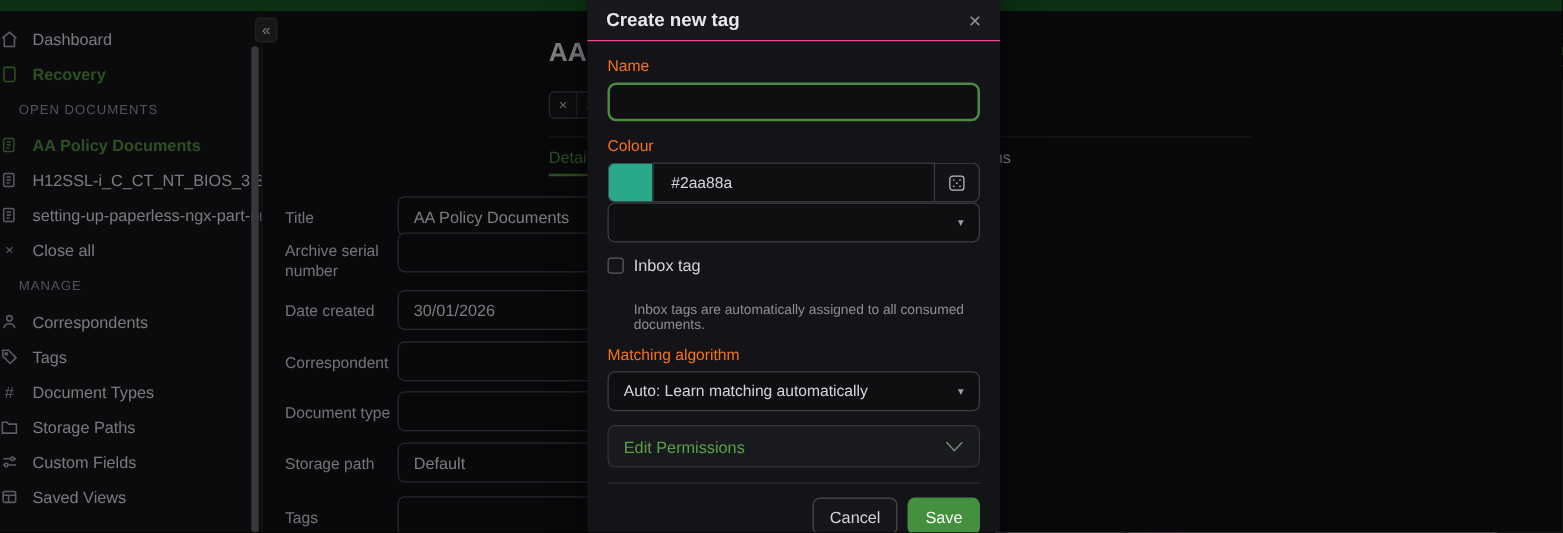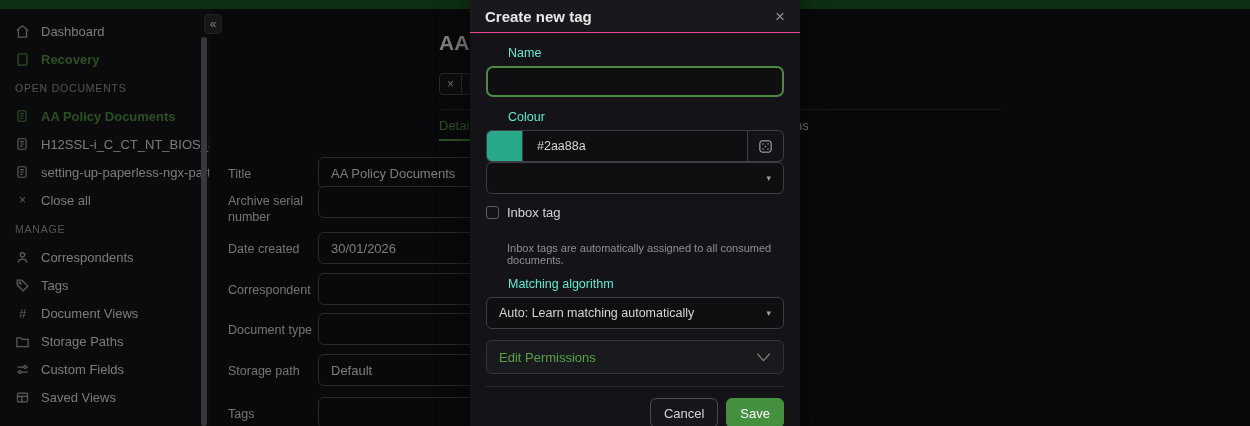--- a/index.html
+++ b/index.html
@@ -14,21 +14,21 @@
   
   .navbar { position:absolute; left:0; top:0; right:0; height:9px; background:#17541f; z-index:6; }
 
   
   .sidebar {
     position:absolute; left:0; top:9px; bottom:0; width:210px;
     background:#141417; border-right:1px solid #232327; padding-top:8px; z-index:2;
   }
   .side-item {
     height:28px; display:flex; align-items:center; gap:11px;
-    padding-left:15px; font-size:13px; color:#cfd3d7; cursor:pointer; white-space:nowrap; overflow:hidden;
+    font-size:13px; color:#cfd3d7; cursor:pointer; white-space:nowrap; overflow:hidden;
   }
   .side-item .ic { width:15px; color:#9ba0a6; flex:0 0 15px; }
   .side-item.active { color:#4b8a3c; font-weight:bold; }
   .side-item.active .ic { color:#4b8a3c; }
   .side-header {
     margin-top:7px; height:16px; padding-left:15px; display:flex; align-items:center;
     font-size:10.5px; letter-spacing:.8px; color:#8b9097; text-transform:uppercase;
   }
   .side-header + .side-item { margin-top:6px; }
   .side-scroll { position:absolute; right:2px; top:28px; bottom:0; width:6px; background:#606166; border-radius:3px; }
@@ -96,21 +96,21 @@
     position:absolute; left:470px; top:0; width:330px; height:432px; z-index:30;
     background:#141418; box-shadow:0 0 24px rgba(0,0,0,.65); display:flex; flex-direction:column;
   }
   .modal-header {
     height:33px; flex:0 0 33px; background:#19191d; border-bottom:1px solid #ec4899;
     display:flex; align-items:center; justify-content:space-between; padding:0 15px;
   }
   .modal-title { font-size:15px; font-weight:bold; color:#e6e8ea; }
   .modal-close { color:#8f949a; font-size:17px; line-height:1; cursor:pointer; background:none; border:none; }
   .modal-body { padding:13px 16px 0; }
-  .mlabel { font-size:12.5px; color:#5eead4; margin-bottom:6px;margin-left:22px; }
+  .mlabel { font-size:12.5px; color:#f97316; margin-bottom:6px; }
   .name-input {
     width:100%; height:31px; background:#0f0f12; border:2px solid #4d8a41; border-radius:7px;
     color:#d3d6d9; font-size:13px; padding:0 10px; outline:none; font-family:"Liberation Sans",sans-serif;
   }
   .colour-group { display:flex; height:32px; margin-top:0; }
   .swatch { width:36px; border:1px solid #3c3e44; border-right:none; border-radius:6px 0 0 6px; }
   .colour-input {
     flex:1; background:#0f0f12; border:1px solid #3c3e44; color:#d3d6d9; font-size:12.5px;
     display:flex; align-items:center; padding-left:14px;
   }
@@ -210,21 +210,21 @@
       <span class="ic">
         <svg width="15" height="15" viewBox="0 0 24 24" fill="none" stroke="currentColor" stroke-width="2">
             <path d="M3.5 3.5h7.5l9.5 9.5-7.5 7.5-9.5-9.5z"></path>
             <circle cx="8" cy="8" r="1.4"></circle>
           </svg>
       </span>
       <span>Tags</span>
     </div>
     <div class="side-item">
       <span class="ic" style="text-align:center;font-size:13px;">#</span>
-      <span>Document Views</span>
+      <span>Document Types</span>
     </div>
     <div class="side-item">
       <span class="ic">
         <svg width="15" height="15" viewBox="0 0 24 24" fill="none" stroke="currentColor" stroke-width="2">
             <path d="M3 6h6l2 2.5h10V20H3z"></path>
           </svg>
       </span>
       <span>Storage Paths</span>
     </div>
     <div class="side-item">

